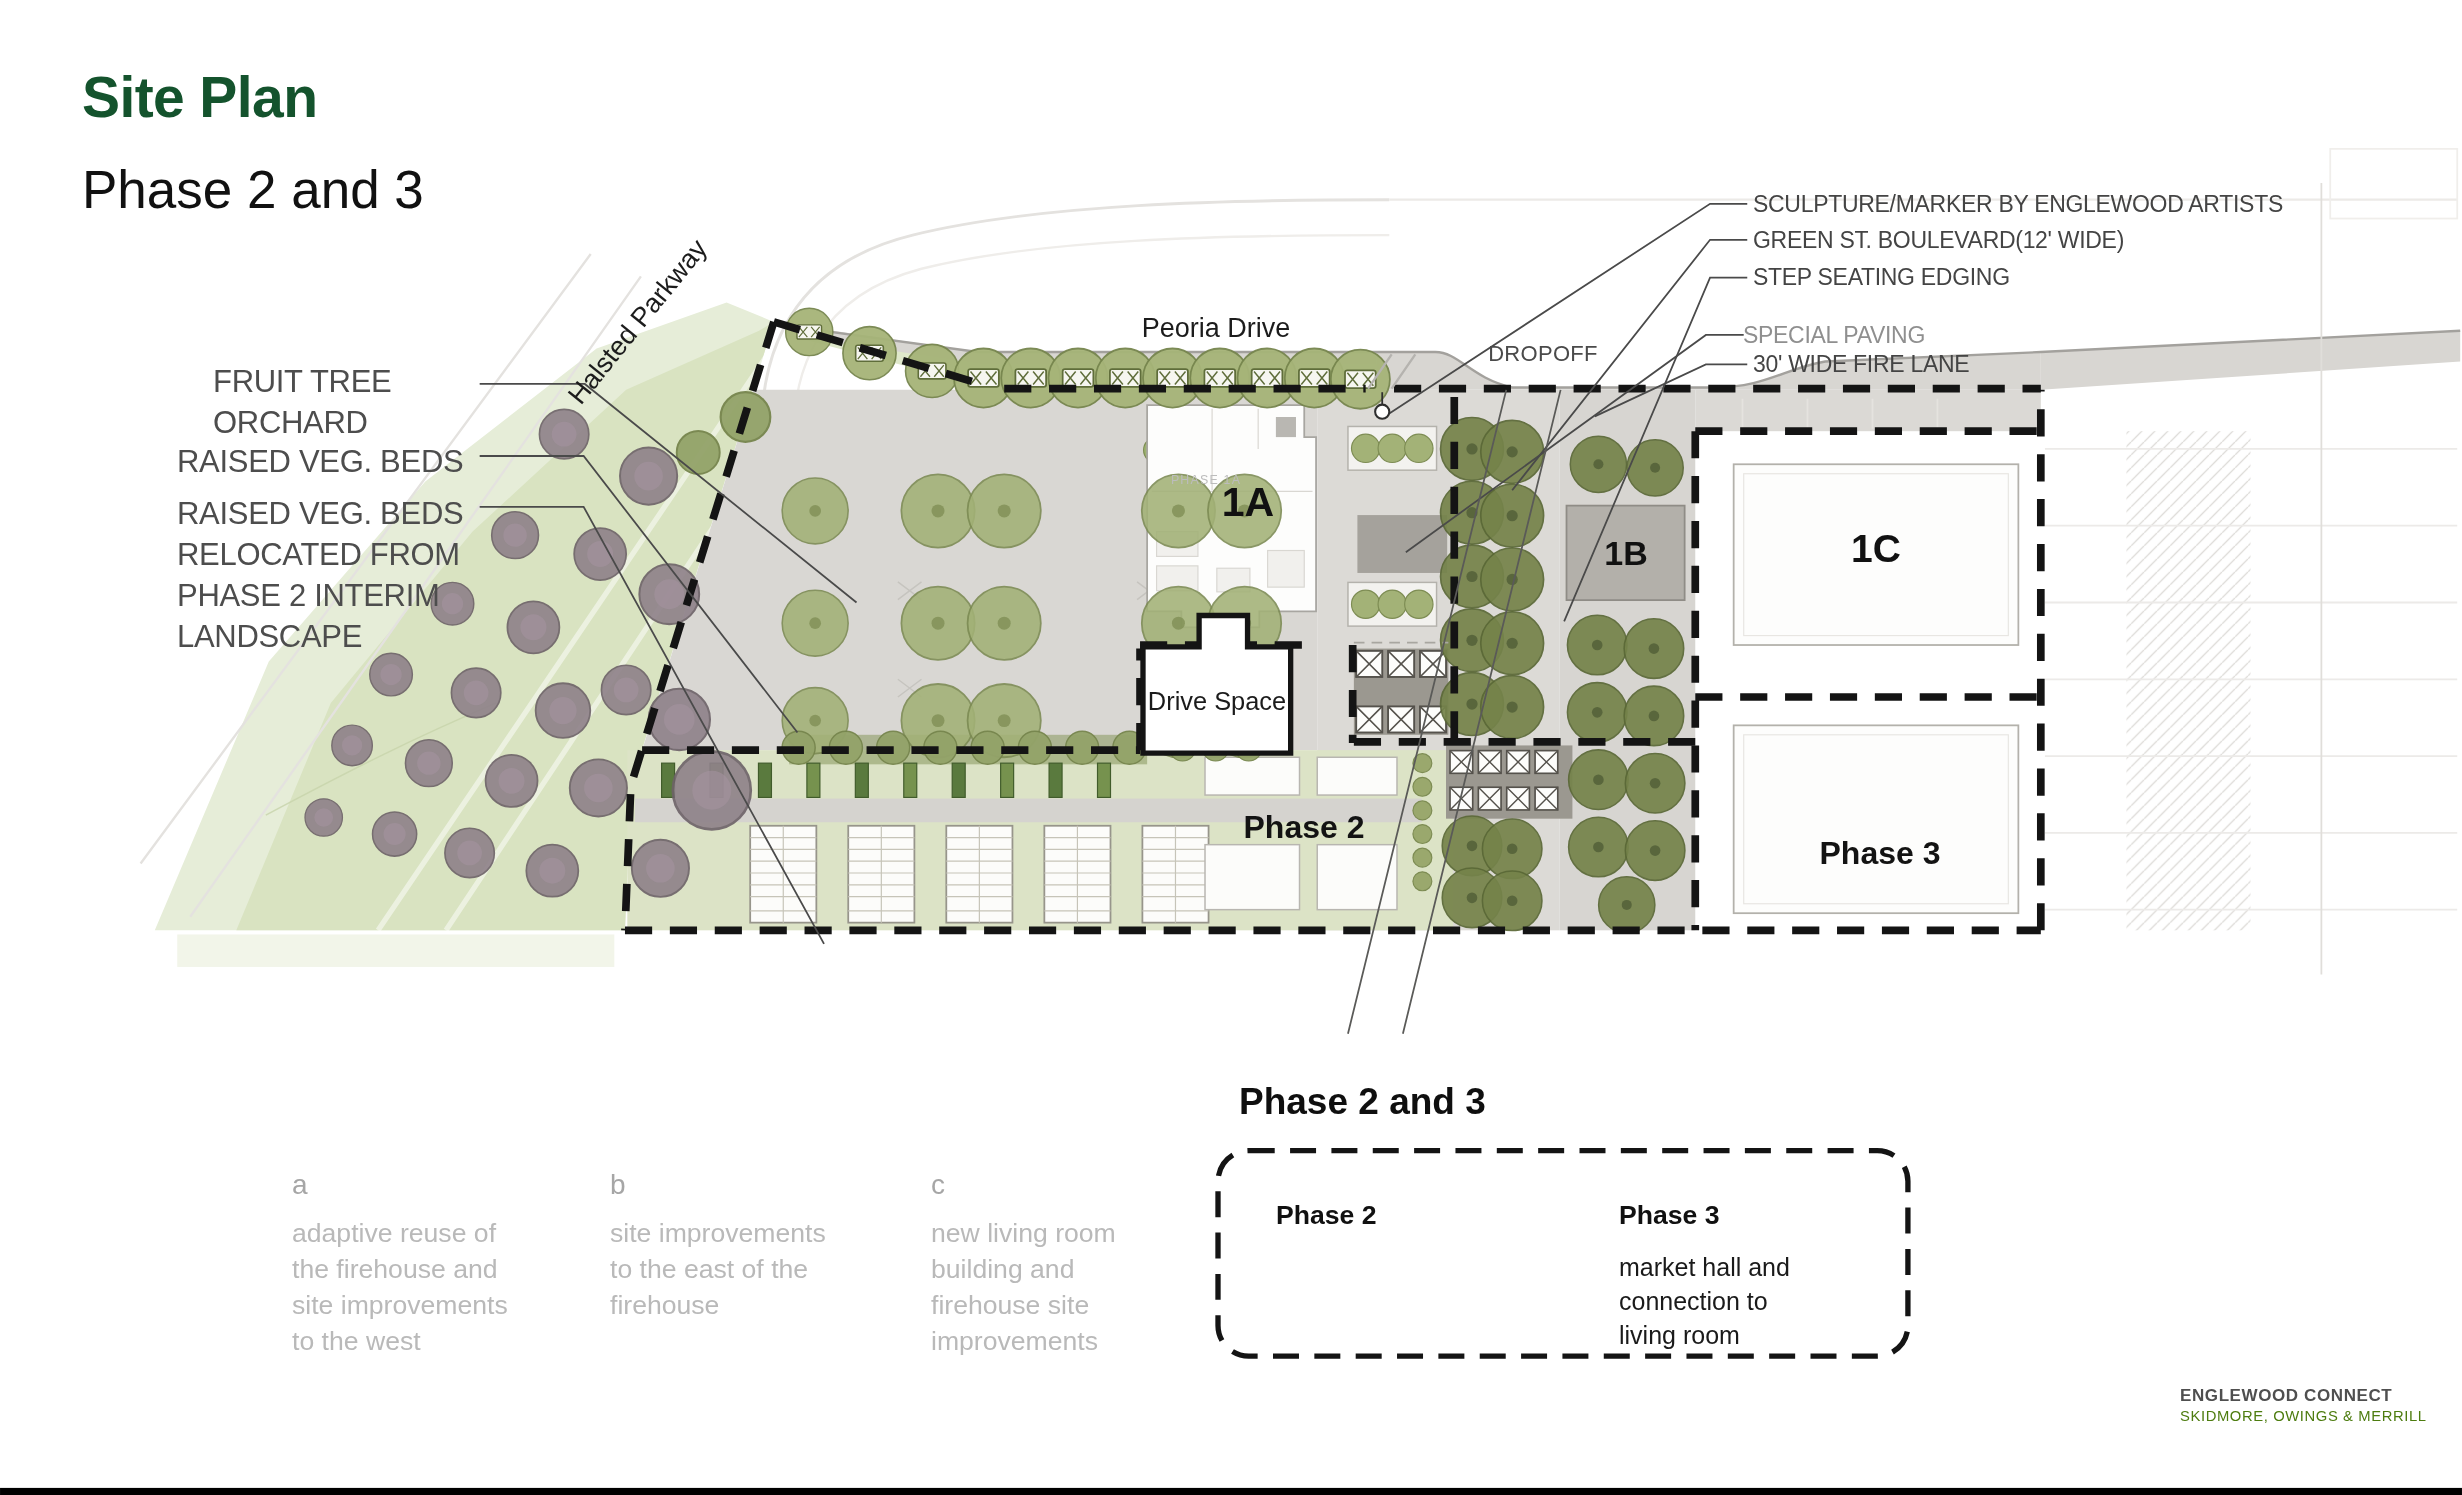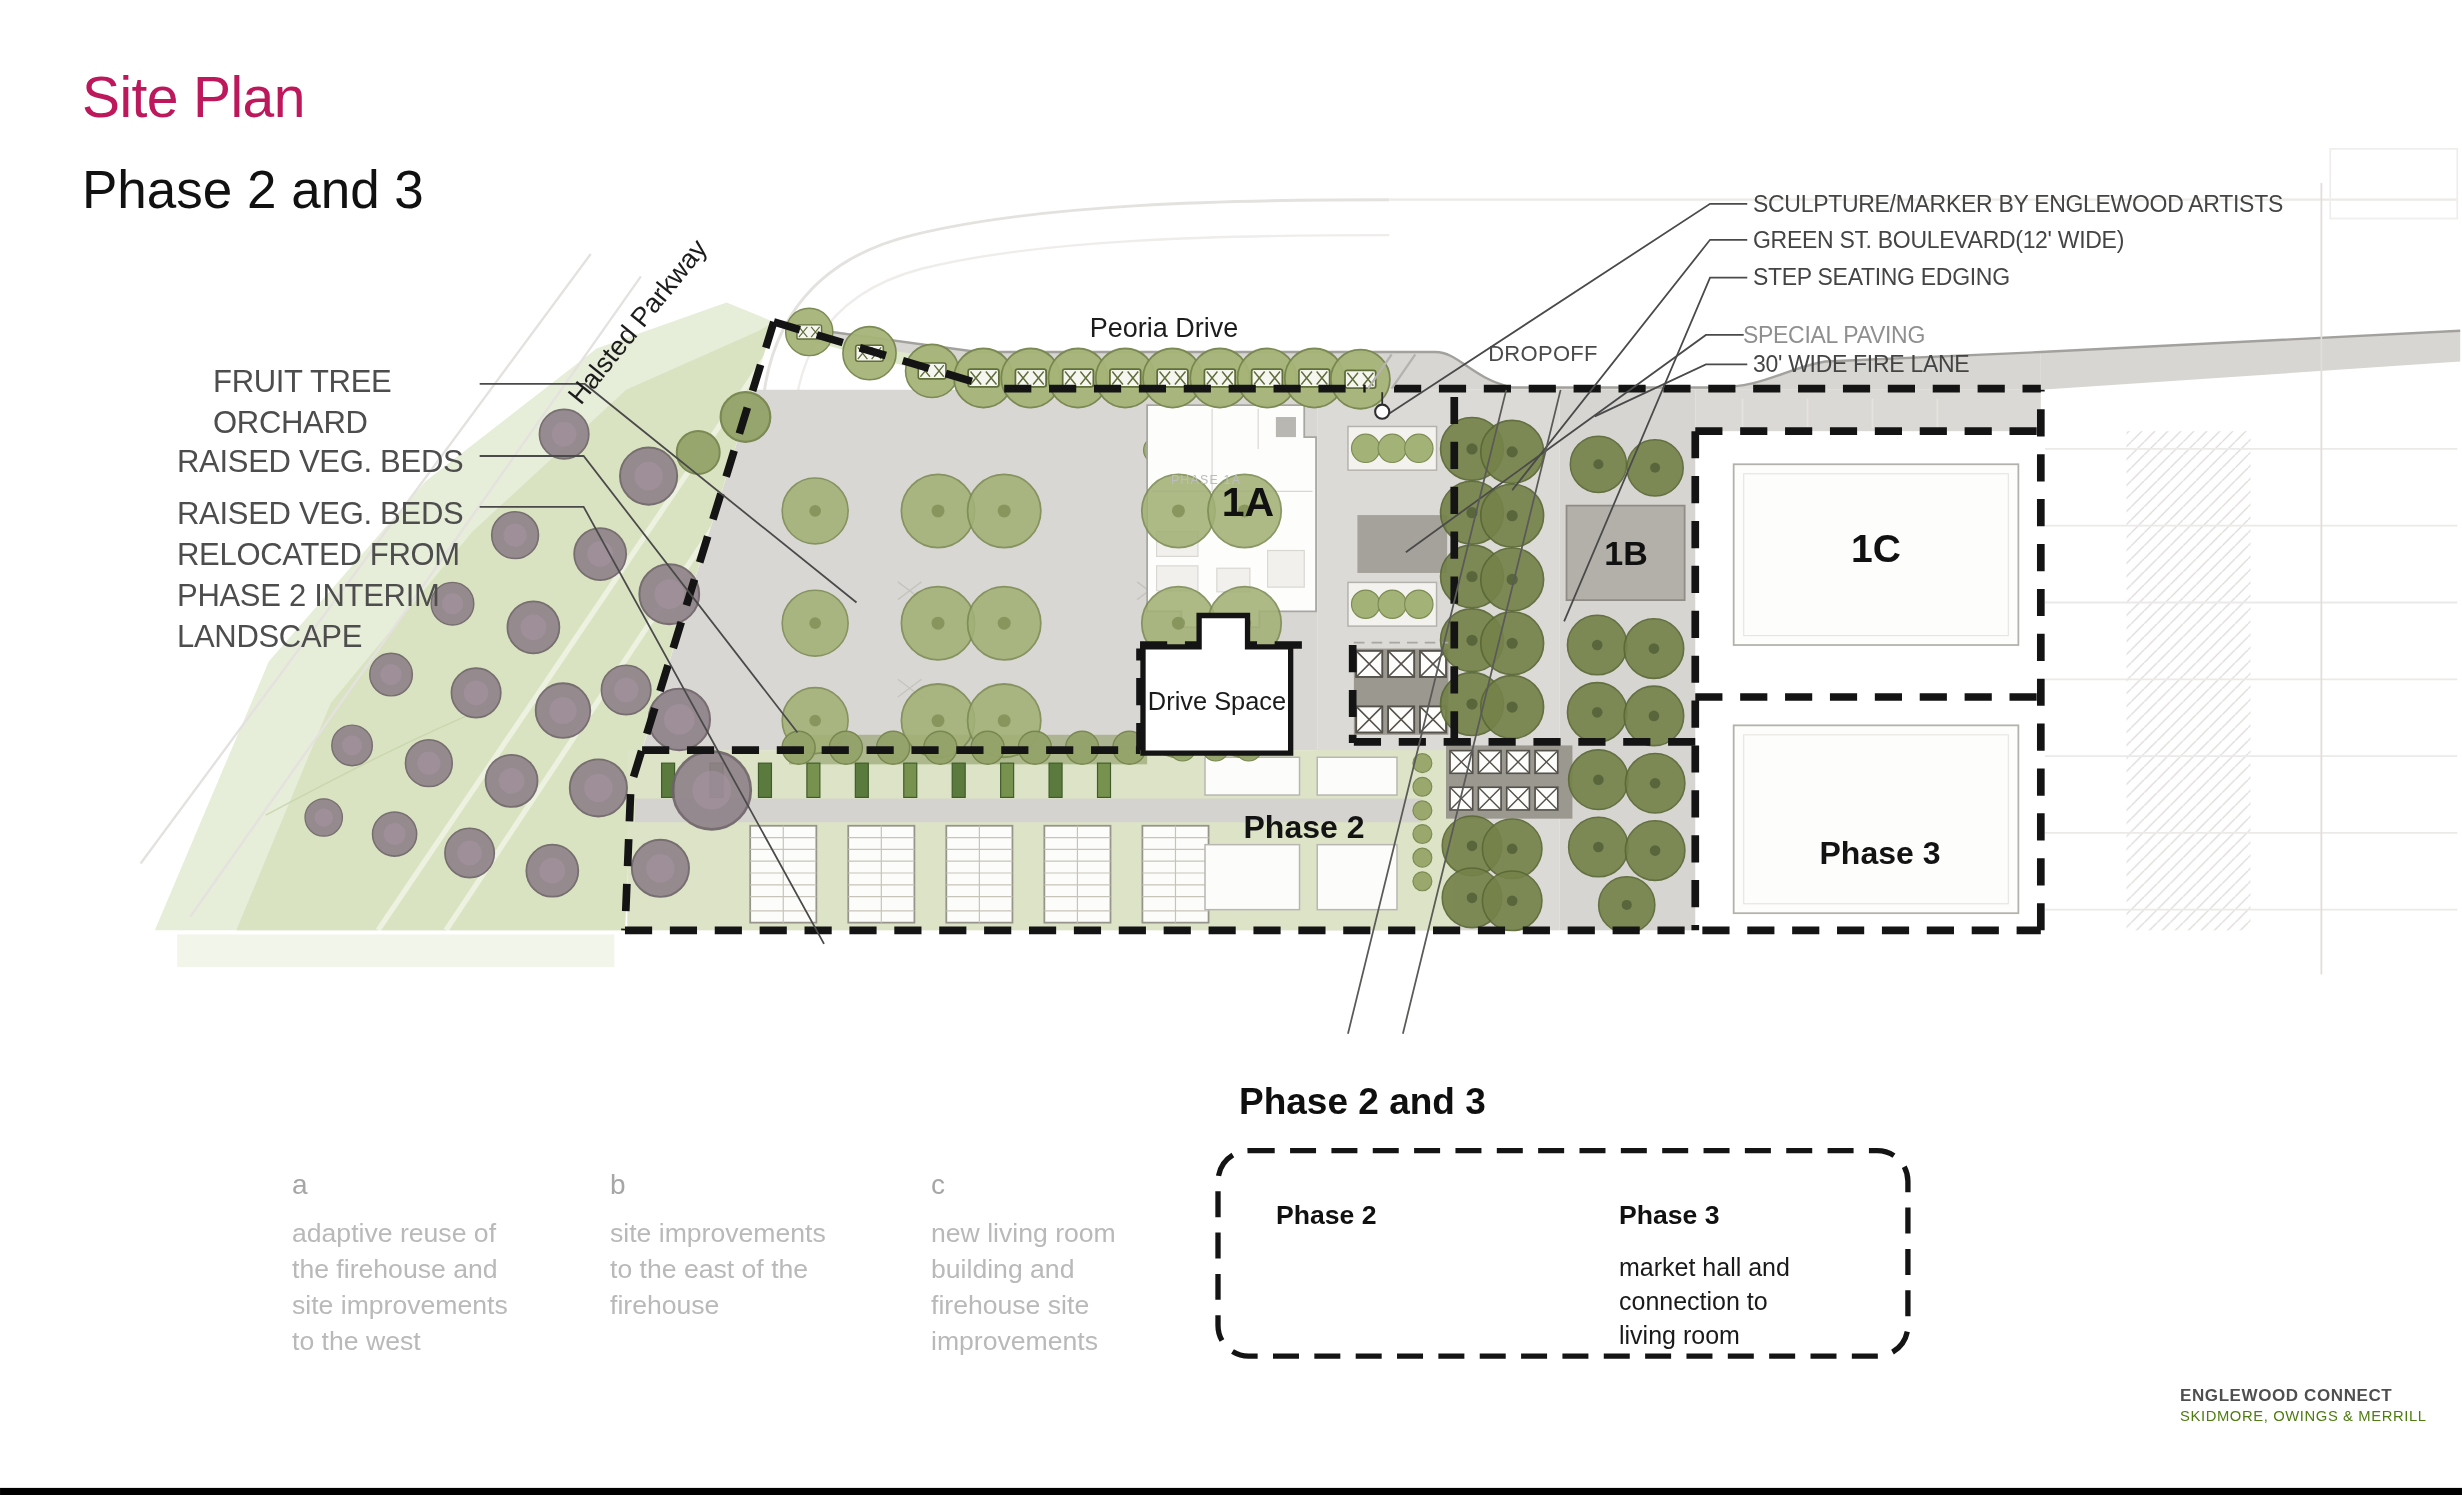--- a/index.html
+++ b/index.html
@@ -2,35 +2,35 @@
 <html style="font-size:9.5px"><head>
 <meta charset="utf-8">
 <style>
   html,body{margin:0;padding:0;background:#ffffff;}
   .canvas{position:relative;width:2462px;height:1495px;background:#ffffff;
           font-family:"Liberation Sans",sans-serif;overflow:hidden;}
   .canvas svg{position:absolute;left:0;top:0;z-index:1;}
   .lbl{position:absolute;z-index:2;white-space:pre-line;}
   .ctr{transform:translate(-50%,-50%);}
   .title-wrap{left:82px;top:57px;}
-  .title-line1{font-size:57px;font-weight:normal;color:#be185d;letter-spacing:-0.6px;line-height:1.04;}
+  .title-line1{font-size:57px;font-weight:bold;color:#14532d;letter-spacing:-0.6px;line-height:1.04;}
   .title-line2{font-size:53px;font-weight:400;color:#111;margin-top:23.6px;line-height:1.04;}
   .lc{color:#4d4d4d;font-size:31px;line-height:1.32;text-align:left;letter-spacing:-0.3px;}
   .lc1{left:213px;top:362px;width:266px;}
   .lc2{left:177px;top:442px;width:301px;}
   .lc3{left:177px;top:494px;width:301px;}
   .rc{color:#444;font-size:23px;line-height:1.0;letter-spacing:-0.3px;}
   .rc1{left:1753px;top:193px;}
   .rc2{left:1753px;top:229px;}
   .rc3{left:1753px;top:266px;}
   .rc4{left:1743px;top:324px;color:#8f8f8f;}
   .rc5{left:1753px;top:353px;}
   .street{font-size:27px;color:#1c1c1c;}
   .halsted{left:638px;top:322px;transform:translate(-50%,-50%) rotate(-51deg);}
-  .peoria{left:1164px;top:328px;}
+  .peoria{left:1216px;top:328px;}
   .dropoff{left:1543px;top:354px;font-size:22px;color:#4a4a4a;letter-spacing:0.3px;}
   .phase1a-tag{left:1206px;top:480px;font-size:12.4px;color:#bcbcbc;letter-spacing:1.2px;}
   .b1a{left:1248px;top:502px;font-size:41px;font-weight:bold;color:#111;}
   .b1b{left:1626px;top:553px;font-size:34px;font-weight:bold;color:#111;}
   .b1c{left:1876px;top:549px;font-size:39px;font-weight:bold;color:#111;}
   .event{left:1217px;top:701px;font-size:25.4px;color:#1b1b1b;}
   .ph2{left:1304px;top:827px;font-size:32px;font-weight:bold;color:#131313;}
   .ph3{left:1880px;top:853px;font-size:32px;font-weight:bold;color:#131313;}
   .leg-key{font-size:28px;color:#a6a6a6;}
   .leg-body{font-size:26.6px;color:#b9b9b9;line-height:1.36;}

